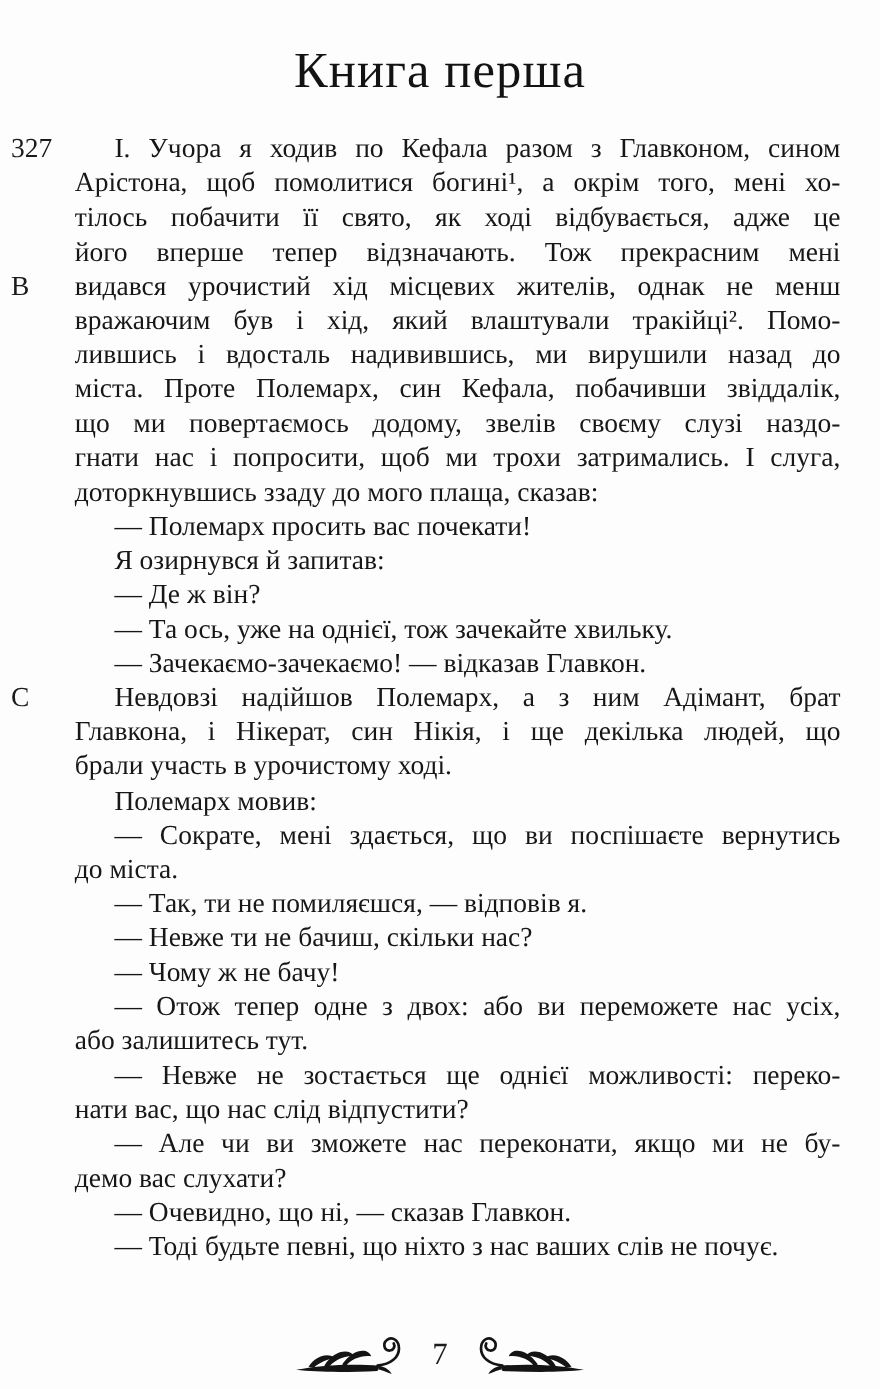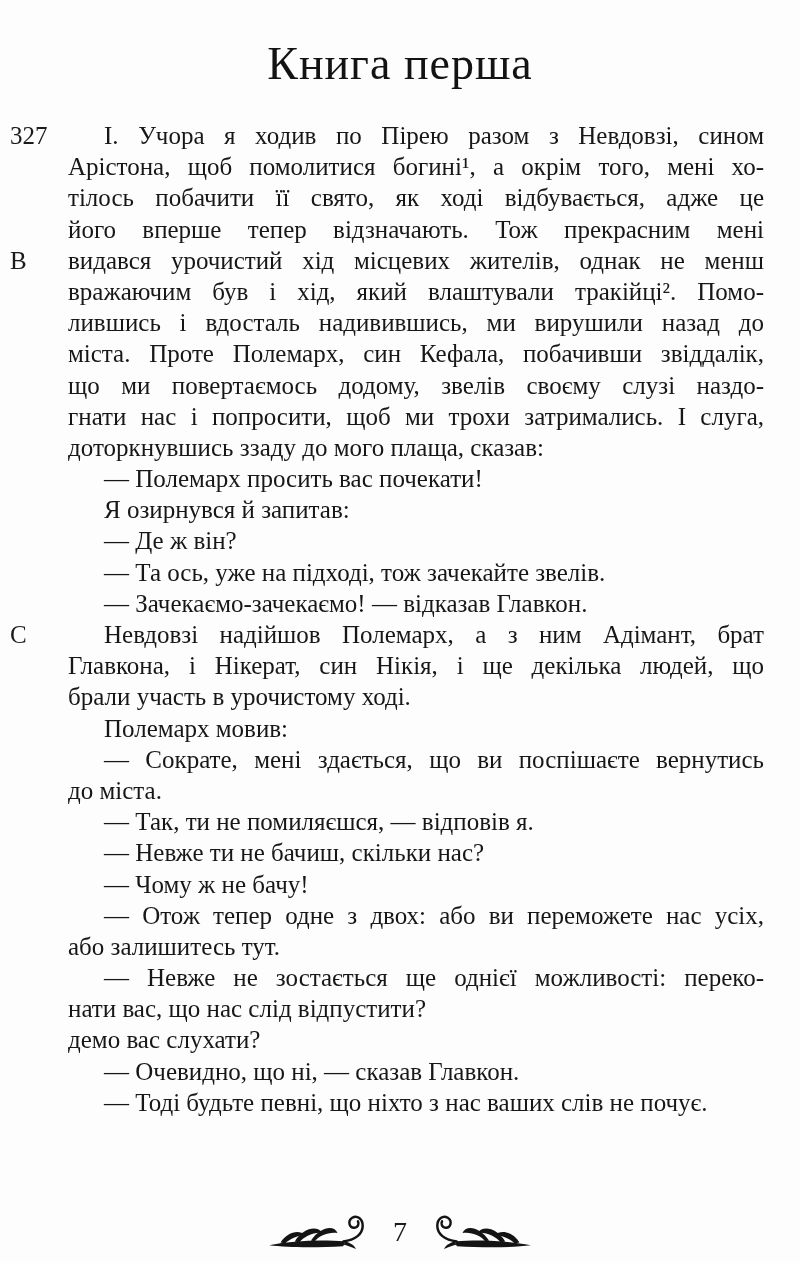--- a/index.html
+++ b/index.html
@@ -81,49 +81,50 @@
   .flourish.right { transform: scaleX(-1); }
 </style>
 </head>
 <body>
 
 <div class="page">
 
   <h1 class="title">Книга перша</h1>
 
   <div class="body-text">
-      <div class="line indent just"><span class="margin-marker">327</span><span>І. Учора я ходив по Пірею разом з Невдовзі, сином</span></div>
+      <div class="line indent just"><span class="margin-marker">327</span><span>І. Учора я ходив по Кефала разом з Главконом, сином</span></div>
       <div class="line just"><span>Арістона, щоб помолитися богині¹, а окрім того, мені хо-</span></div>
       <div class="line just"><span>тілось побачити її свято, як ході відбувається, адже це</span></div>
       <div class="line just"><span>його вперше тепер відзначають. Тож прекрасним мені</span></div>
       <div class="line just"><span class="margin-marker">В</span><span>видався урочистий хід місцевих жителів, однак не менш</span></div>
       <div class="line just"><span>вражаючим був і хід, який влаштували тракійці². Помо-</span></div>
       <div class="line just"><span>лившись і вдосталь надивившись, ми вирушили назад до</span></div>
       <div class="line just"><span>міста. Проте Полемарх, син Кефала, побачивши звіддалік,</span></div>
       <div class="line just"><span>що ми повертаємось додому, звелів своєму слузі наздо-</span></div>
       <div class="line just"><span>гнати нас і попросити, щоб ми трохи затримались. І слуга,</span></div>
       <div class="line"><span>доторкнувшись ззаду до мого плаща, сказав:</span></div>
       <div class="line indent"><span>— Полемарх просить вас почекати!</span></div>
       <div class="line indent"><span>Я озирнувся й запитав:</span></div>
       <div class="line indent"><span>— Де ж він?</span></div>
-      <div class="line indent"><span>— Та ось, уже на підході, тож зачекайте звелів.</span></div>
+      <div class="line indent"><span>— Та ось, уже на однієї, тож зачекайте хвильку.</span></div>
       <div class="line indent"><span>— Зачекаємо-зачекаємо! — відказав Главкон.</span></div>
       <div class="line indent just"><span class="margin-marker">С</span><span>Невдовзі надійшов Полемарх, а з ним Адімант, брат</span></div>
       <div class="line just"><span>Главкона, і Нікерат, син Нікія, і ще декілька людей, що</span></div>
       <div class="line"><span>брали участь в урочистому ході.</span></div>
       <div class="line indent"><span>Полемарх мовив:</span></div>
       <div class="line indent just"><span>— Сократе, мені здається, що ви поспішаєте вернутись</span></div>
       <div class="line"><span>до міста.</span></div>
       <div class="line indent"><span>— Так, ти не помиляєшся, — відповів я.</span></div>
       <div class="line indent"><span>— Невже ти не бачиш, скільки нас?</span></div>
       <div class="line indent"><span>— Чому ж не бачу!</span></div>
       <div class="line indent just"><span>— Отож тепер одне з двох: або ви переможете нас усіх,</span></div>
       <div class="line"><span>або залишитесь тут.</span></div>
       <div class="line indent just"><span>— Невже не зостається ще однієї можливості: переко-</span></div>
       <div class="line"><span>нати вас, що нас слід відпустити?</span></div>
+      <div class="line indent just"><span>— Але чи ви зможете нас переконати, якщо ми не бу-</span></div>
       <div class="line"><span>демо вас слухати?</span></div>
       <div class="line indent"><span>— Очевидно, що ні, — сказав Главкон.</span></div>
       <div class="line indent"><span>— Тоді будьте певні, що ніхто з нас ваших слів не почує.</span></div>
     </div>
 
   <div class="footer">
     <svg class="flourish left" width="100" height="38" viewBox="0 0 105 40" aria-hidden="true">
       <path d="M0 34 C 25 29 55 28 80 30 L 78 35 C 50 36.5 20 36.5 0 34 Z" fill="#141414"></path>
       <path d="M12 31 C 19 20 31 17 38 23 C 30 23.5 21 28 17 32 Z" fill="#141414"></path>
       <path d="M27 30 C 36 15 51 13 56 21 C 46 20 36 25.5 32 31 Z" fill="#141414"></path>

